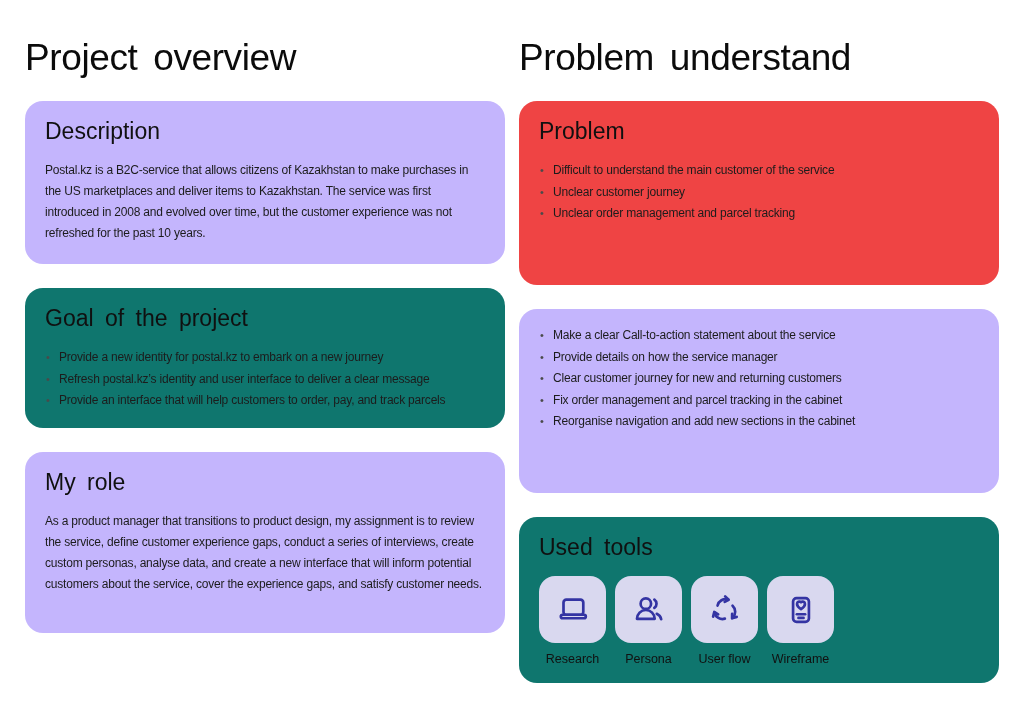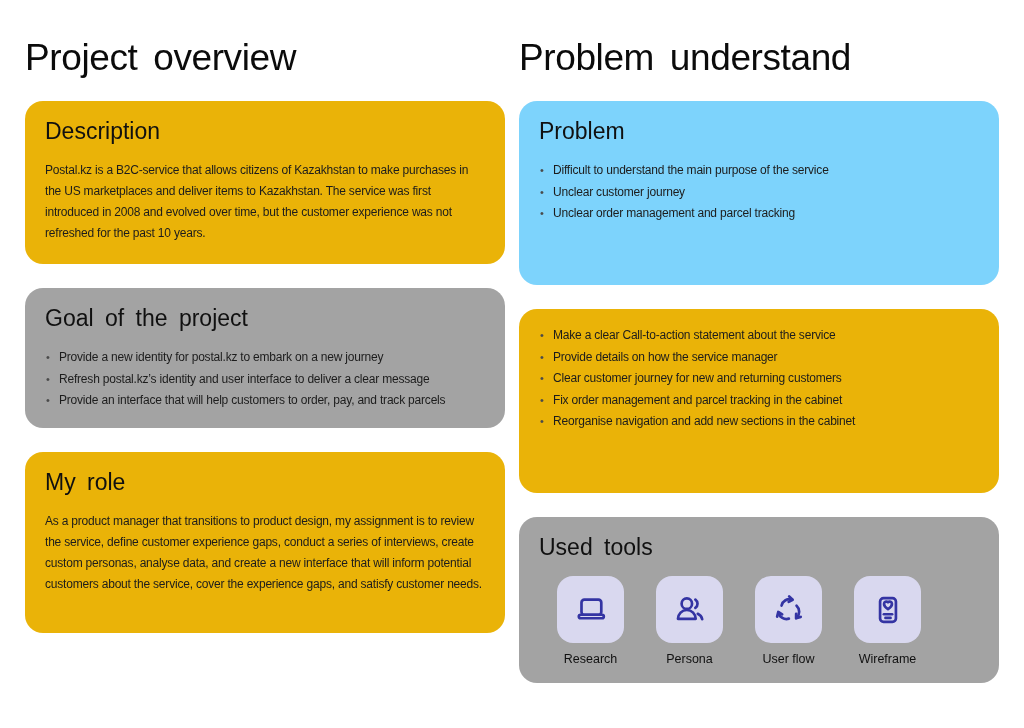--- a/index.html
+++ b/index.html
@@ -11,42 +11,42 @@
   .columns{display:flex;gap:14px;padding:0 25px;}
   .column{width:480px;flex:0 0 480px;}
   h1.section-heading{
     margin:36px 0 22px;font-size:37px;line-height:43px;font-weight:400;
     color:#0b0b0b;word-spacing:6px;letter-spacing:-0.4px;
   }
   .card{
     border-radius:18px;padding:16px 20px;box-sizing:border-box;
     margin-bottom:24px;overflow:hidden;
   }
-  .bg-blue{background:#eab308;}
-  .bg-lavender{background:#a3a3a3;}
-  .bg-peach{background:#7dd3fc;}
+  .bg-blue{background:#c4b5fd;}
+  .bg-lavender{background:#0f766e;}
+  .bg-peach{background:#ef4444;}
   .h-desc{height:163px}.h-goal{height:140px}.h-role{height:181px}
   .h-prob{height:184px}.h-sol{height:184px}.h-tools{height:166px}
   .card-title{
     margin:0 0 15px;font-size:23px;line-height:28px;font-weight:400;
     color:#101010;word-spacing:5px;
   }
   .card-text{
     margin:0;font-size:12px;line-height:21px;color:#1c1c1c;letter-spacing:-0.2px;
   }
   ul.bullets{margin:0;padding:0;list-style:none;}
   ul.bullets li{
     position:relative;padding-left:14px;font-size:12px;line-height:21.5px;
     color:#1c1c1c;letter-spacing:-0.2px;
   }
   ul.bullets li::before{
     content:"\2022";position:absolute;left:1px;top:0;font-size:11px;
     line-height:21.5px;color:#4a4a4a;
   }
-  .tools-row{display:flex;gap:32px;margin-top:2px;margin-left:18px;}
+  .tools-row{display:flex;gap:9px;margin-top:2px;}
   .tool{display:flex;flex-direction:column;align-items:center;width:67px;}
   .tile{
     width:67px;height:67px;background:#D9D8EF;border-radius:16px;
     display:flex;align-items:center;justify-content:center;
   }
   .tile svg{display:block;}
   .tool-label{margin-top:9px;font-size:12.5px;color:#111;white-space:nowrap;}
   .icon-stroke{stroke:#3434A3;fill:none;stroke-width:1.7;stroke-linecap:round;stroke-linejoin:round;}
 </style>
 </head>
@@ -76,21 +76,21 @@
       <p class="card-text">As a product manager that transitions to product design, my assignment is to review the service, define customer experience gaps, conduct a series of interviews, create custom personas, analyse data, and create a new interface that will inform potential customers about the service, cover the experience gaps, and satisfy customer needs.</p>
     </div>
   </div>
 
   <div class="column">
     <h1 class="section-heading">Problem understand</h1>
 
     <div class="card bg-peach h-prob">
       <h2 class="card-title">Problem</h2>
       <ul class="bullets">
-        <li>Difficult to understand the main purpose of the service</li>
+        <li>Difficult to understand the main customer of the service</li>
         <li>Unclear customer journey</li>
         <li>Unclear order management and parcel tracking</li>
       </ul>
     </div>
 
     <div class="card bg-blue h-sol">
       <ul class="bullets">
         <li>Make a clear Call-to-action statement about the service</li>
         <li>Provide details on how the service manager</li>
         <li>Clear customer journey for new and returning customers</li>

